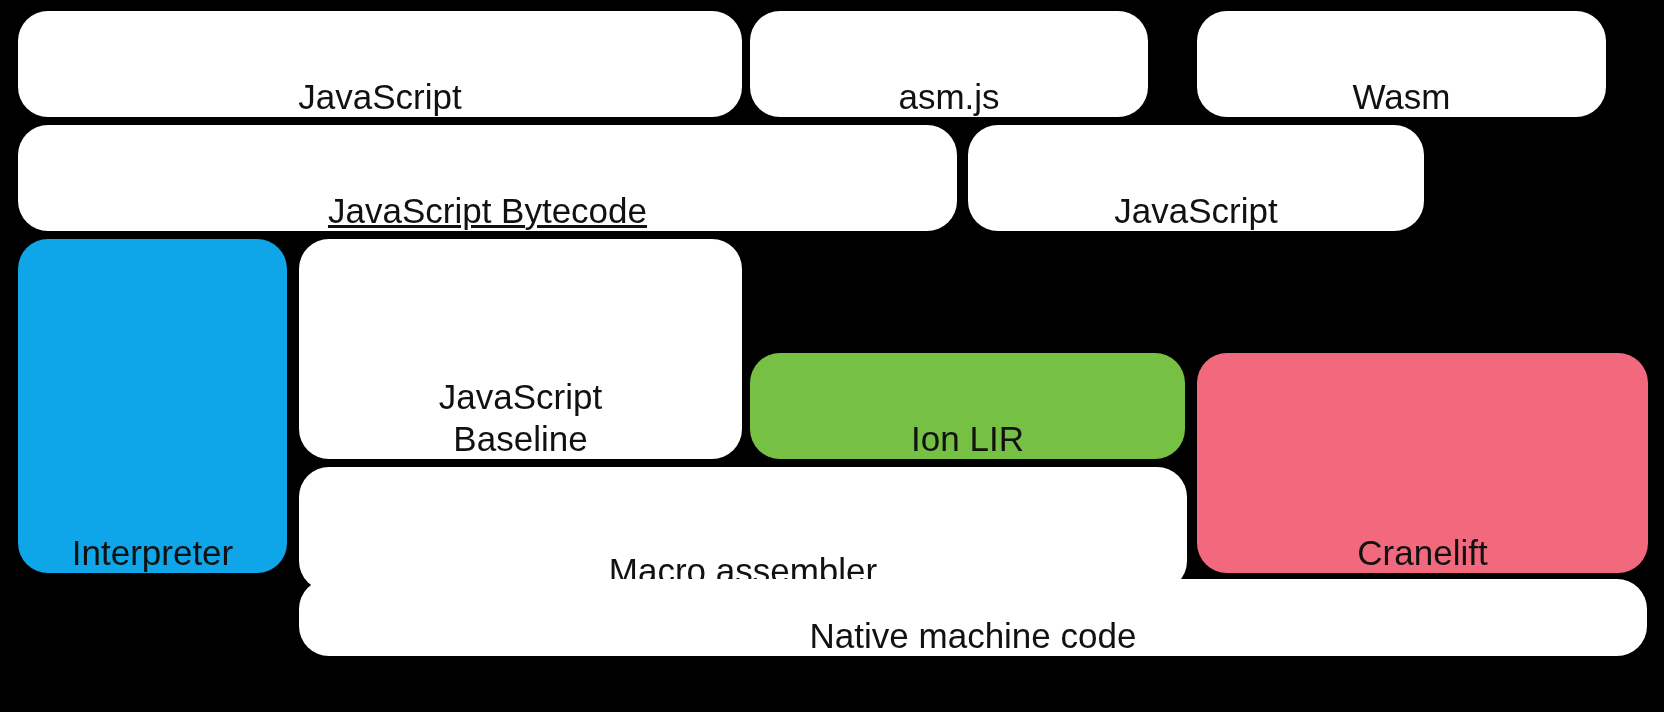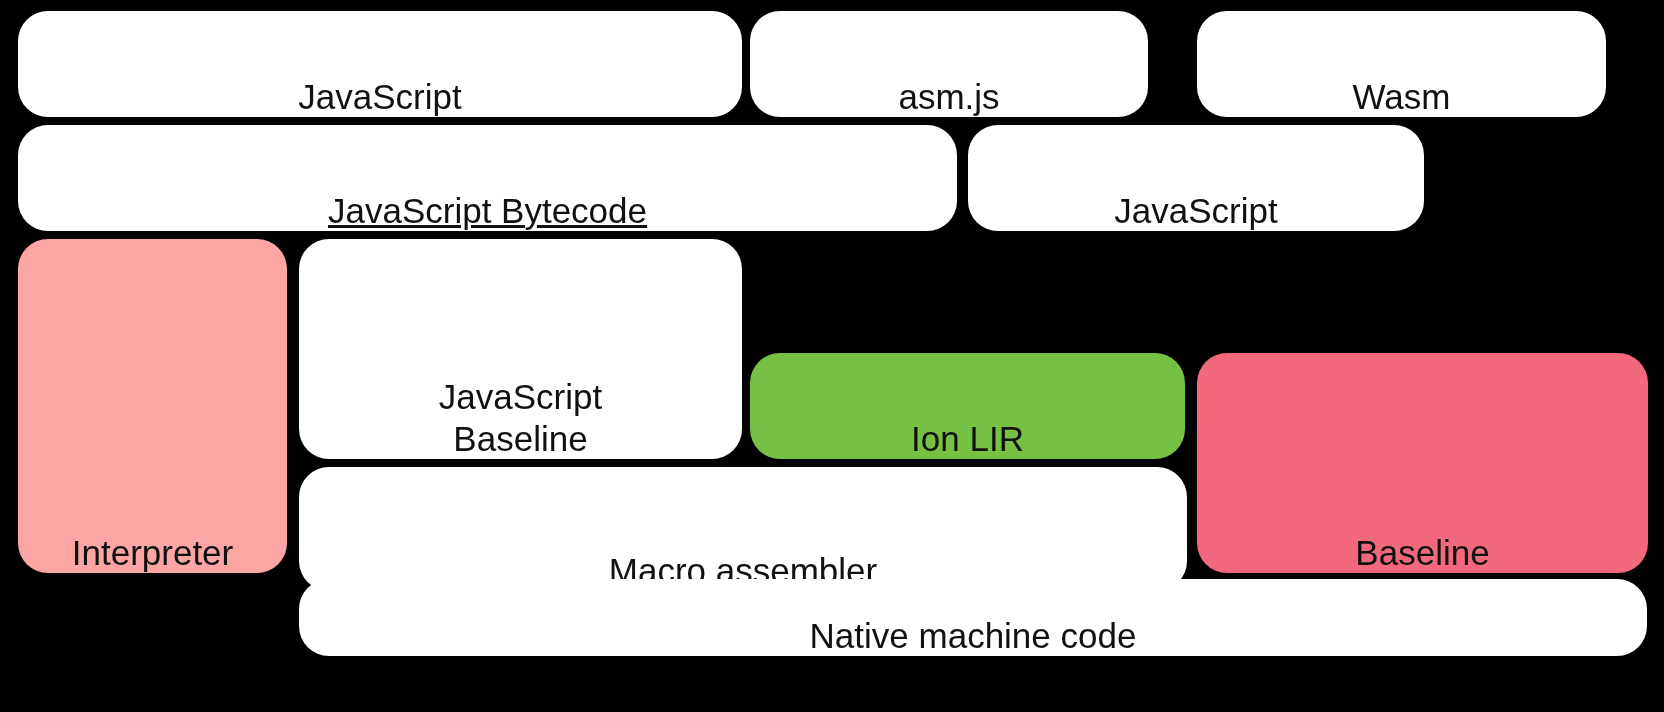--- a/index.html
+++ b/index.html
@@ -31,21 +31,21 @@
   .box .lbl { display: block; }
 
   
   .b-javascript   { left: 18px;   top: 11px;  width: 724px;  height: 106px; }
   .b-asmjs        { left: 750px;  top: 11px;  width: 398px;  height: 106px; }
   .b-wasm         { left: 1197px; top: 11px;  width: 409px;  height: 106px; }
   
   .b-bytecode     { left: 18px;   top: 125px; width: 939px;  height: 106px; text-decoration: underline; }
   .b-baldrmonkey  { left: 968px;  top: 125px; width: 456px;  height: 106px; }
   
-  .b-interpreter  { left: 18px;   top: 239px; width: 269px;  height: 334px; background: #fca5a5; border-radius: 30px; }
+  .b-interpreter  { left: 18px;   top: 239px; width: 269px;  height: 334px; background: #0ea5e9; border-radius: 30px; }
   
   .b-baseline     { left: 299px;  top: 239px; width: 443px;  height: 220px; }
   .b-baseline .lbl { max-width: 280px; }
   .b-ion-mir      { left: 750px;  top: 239px; width: 435px;  height: 106px; background: #76c043; }
   .b-ion-lir      { left: 750px;  top: 353px; width: 435px;  height: 106px; background: #76c043; }
   .b-cranelift    { left: 1197px; top: 353px; width: 451px;  height: 220px; background: #f2697e; }
   
   .b-macro        { left: 299px;  top: 467px; width: 888px;  height: 124px; }
   
   .b-native       { left: 299px;  top: 579px; width: 1348px; height: 77px; }
@@ -82,21 +82,21 @@
   <div class="box b-baseline">
     <span class="lbl">JavaScript Baseline</span>
   </div>
 
 
   <div class="box b-ion-lir">
     <span class="lbl">Ion LIR</span>
   </div>
 
   <div class="box b-cranelift">
-    <span class="lbl">Baseline</span>
+    <span class="lbl">Cranelift</span>
   </div>
 
   <div class="box b-macro">
     <span class="lbl">Macro assembler</span>
   </div>
 
   <div class="box b-native">
     <span class="lbl">Native machine code</span>
   </div>
 

